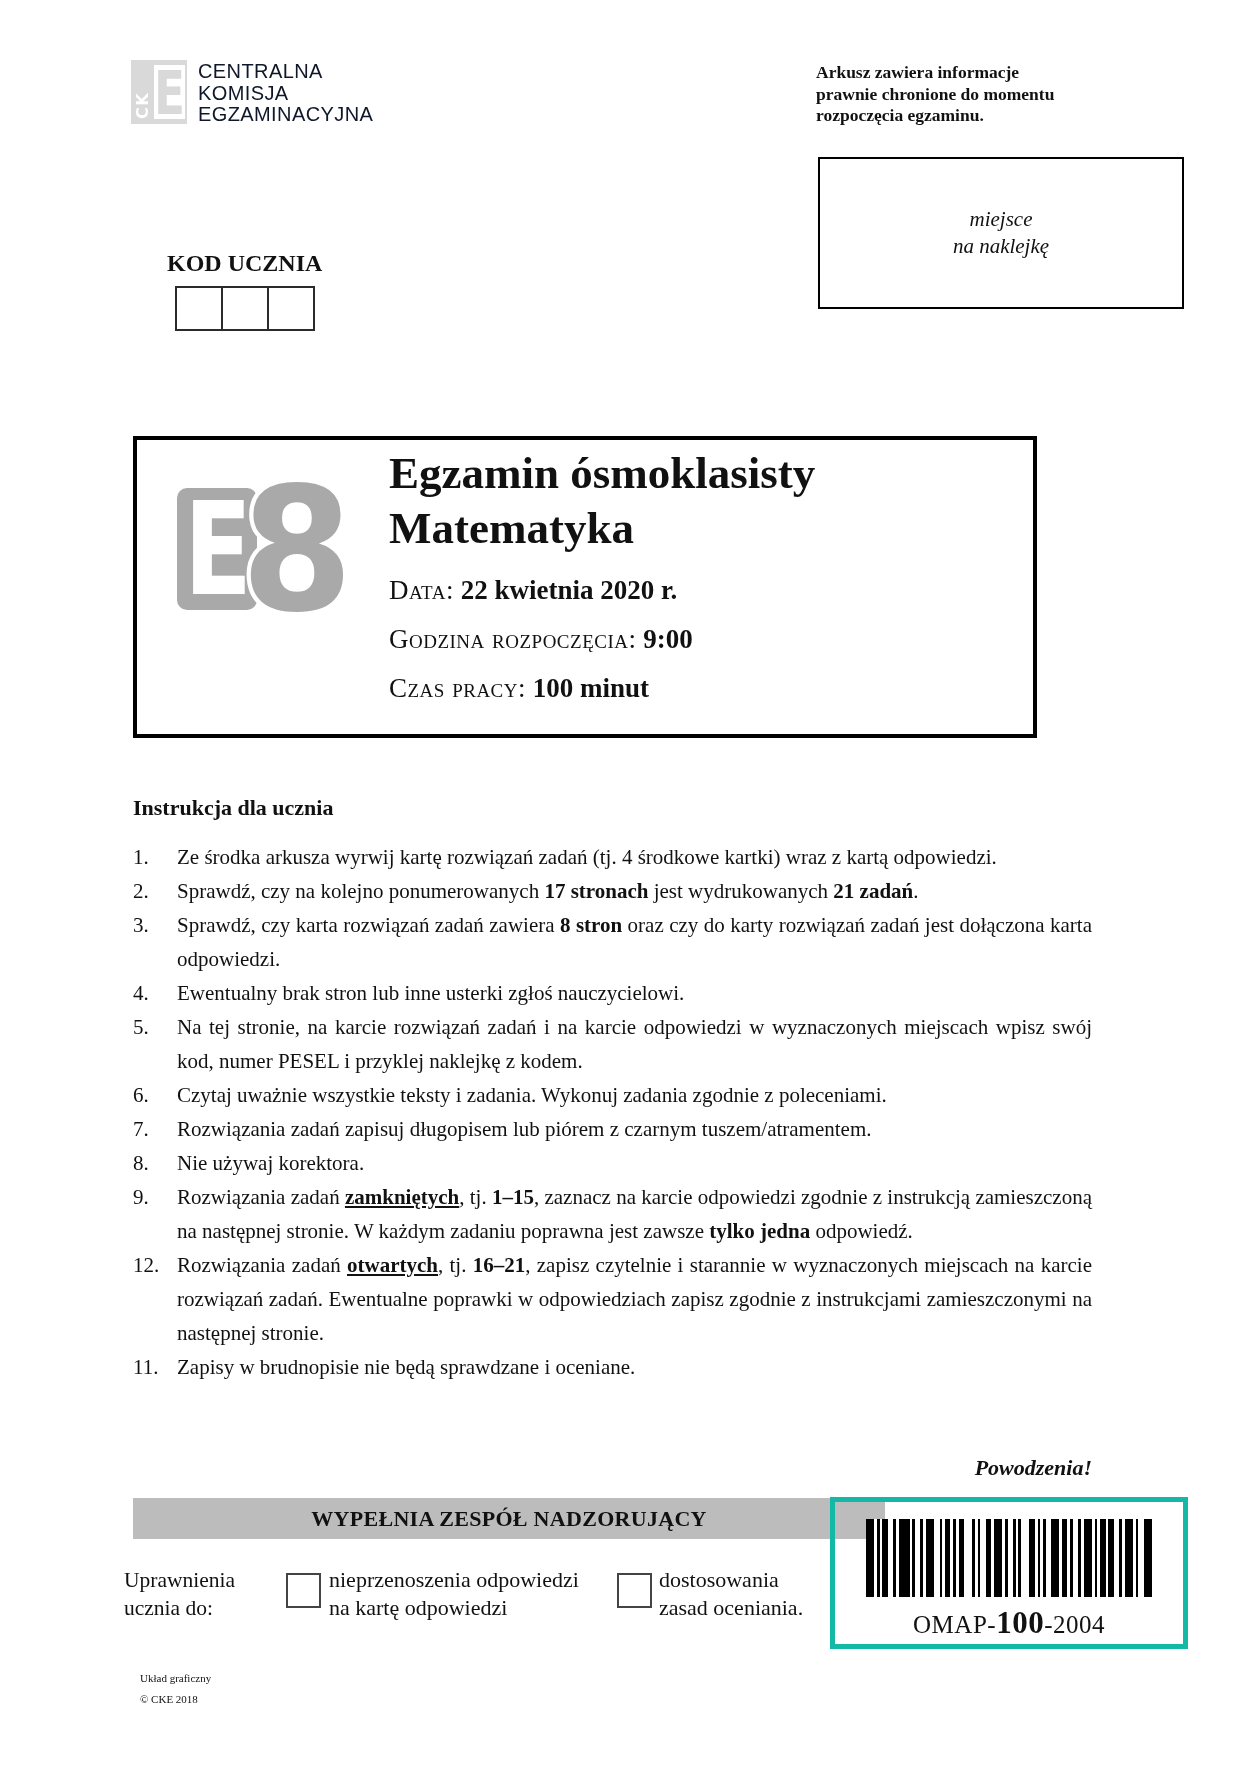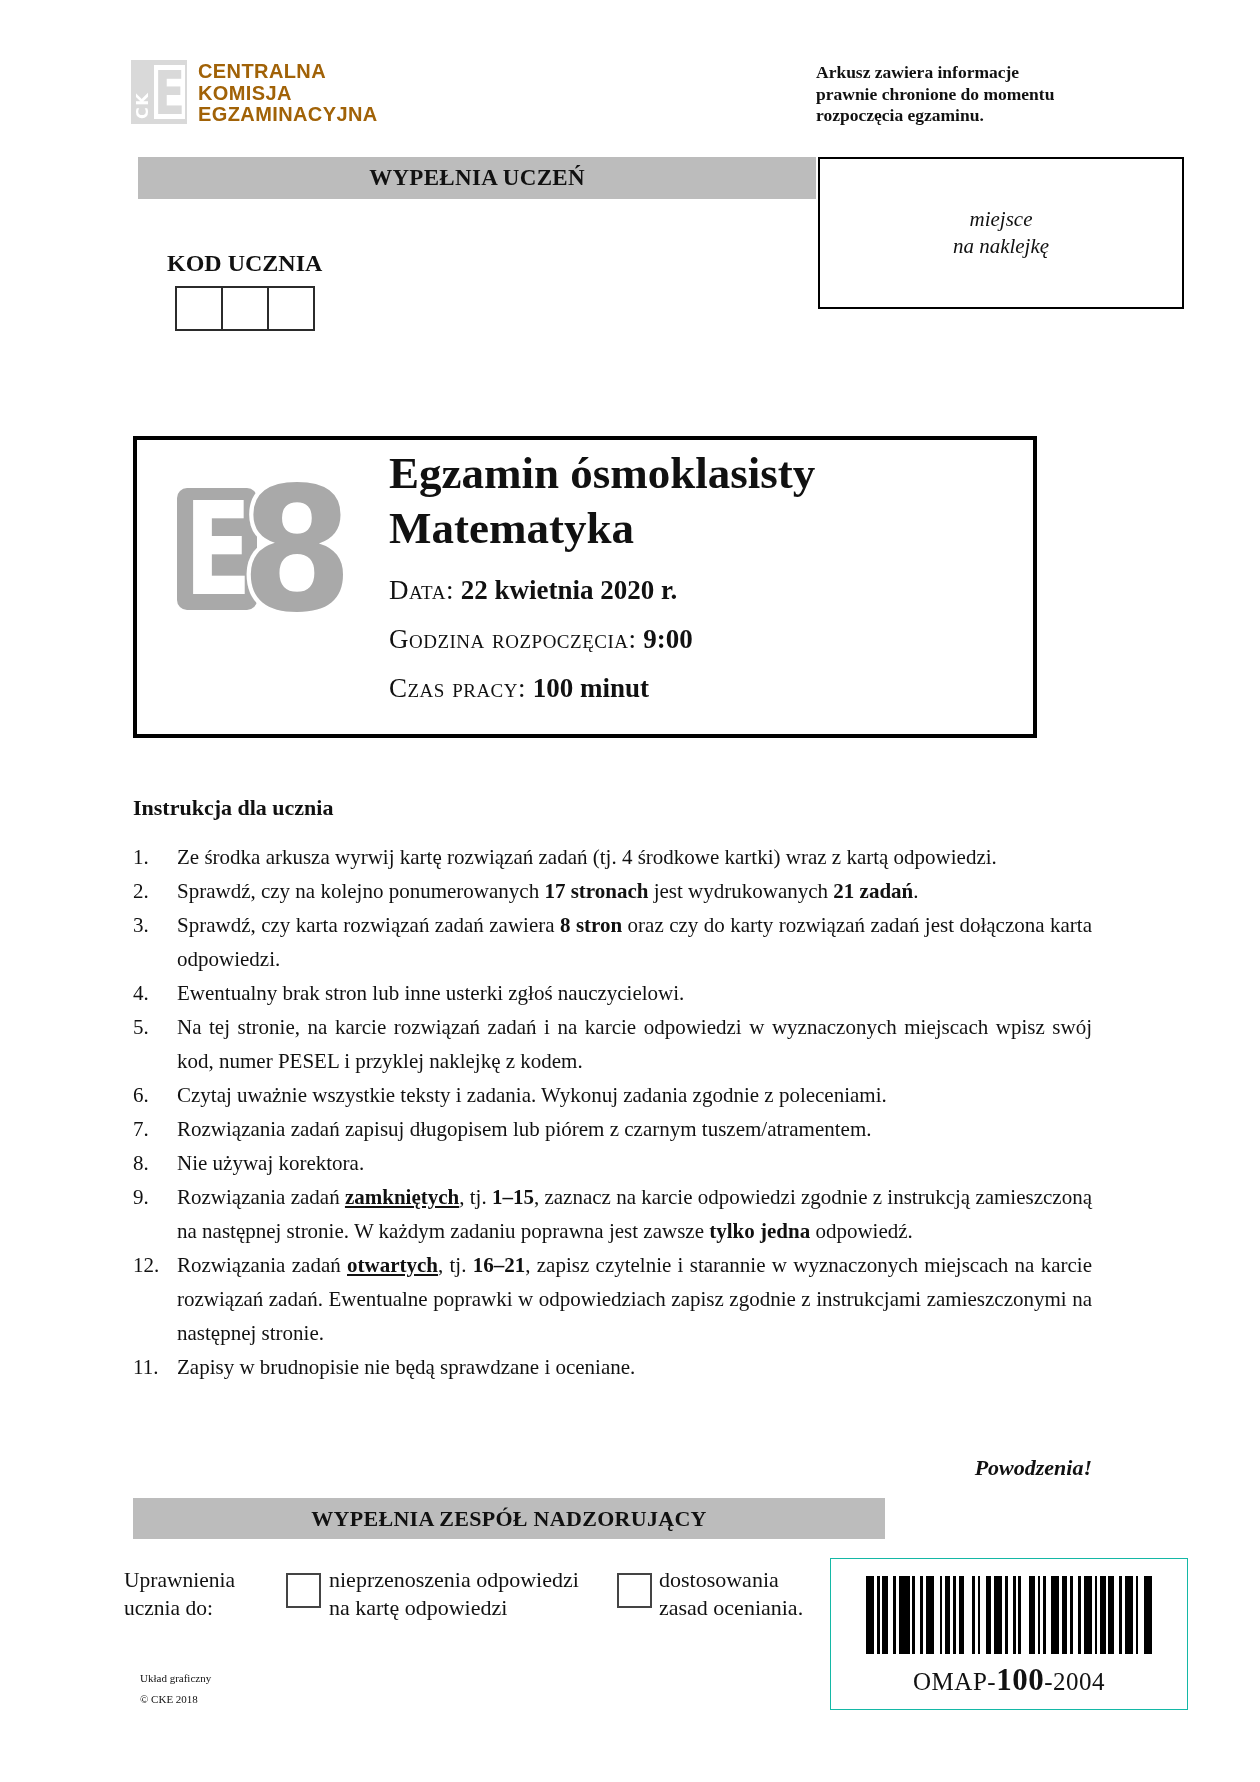--- a/index.html
+++ b/index.html
@@ -2,22 +2,22 @@
 <html lang="pl" style="--bar-gray: #bcbcbc;"><head>
 <meta charset="utf-8">
 <style>
   html,body{margin:0;padding:0;background:#ffffff;}
   .page{
     position:relative;width:1260px;height:1782px;background:#fff;
     font-family:"Liberation Serif","DejaVu Serif",serif;color:#111;overflow:hidden;
   }
   
   .cke-block{position:absolute;left:131px;top:60px;display:flex;gap:11px;align-items:flex-start;}
-  .org-name{font-family:"Liberation Sans","DejaVu Sans",sans-serif;font-weight:bold;
-    font-size:20px;line-height:21.5px;letter-spacing:.4px;color:#a16207;padding-top:1px;}
+  .org-name{font-family:"Liberation Sans","DejaVu Sans",sans-serif;font-weight:normal;
+    font-size:20px;line-height:21.5px;letter-spacing:.4px;color:#0f172a;padding-top:1px;}
   .legal{position:absolute;left:816px;top:62px;font-size:17.5px;line-height:21.5px;font-weight:bold;}
   
   .bar{position:absolute;background:var(--bar-gray,#bcbcbc);display:flex;align-items:center;justify-content:center;
     font-weight:bold;font-size:23px;letter-spacing:.3px;}
   .bar-student{left:138px;top:157px;width:678px;height:42px;}
   .bar-supervisor{left:133px;top:1498px;width:752px;height:41px;font-size:22px;}
   
   .sticker{position:absolute;left:818px;top:157px;width:362px;height:148px;border:2px solid #000;
     display:flex;flex-direction:column;align-items:center;justify-content:center;
     font-style:italic;font-size:21px;line-height:27px;}
@@ -48,21 +48,21 @@
     font-weight:bold;font-style:italic;font-size:22px;}
   
   .rights{position:absolute;left:124px;top:1566px;font-size:21.5px;line-height:28px;}
   .checkbox{position:absolute;width:35px;height:35px;border:2.5px solid #444;box-sizing:border-box;background:#fff;}
   .cb1{left:286px;top:1573px;}
   .cb2{left:617px;top:1573px;}
   .opt{position:absolute;font-size:22px;line-height:28px;}
   .opt1{left:329px;top:1566px;}
   .opt2{left:659px;top:1566px;}
   
-  .barcode-box{position:absolute;left:830px;top:1558px;width:358px;height:152px;border:1px solid #14b8a6;
+  .barcode-box{position:absolute;left:830px;top:1497px;width:358px;height:152px;border:5px solid #14b8a6;
     box-sizing:border-box;display:flex;flex-direction:column;align-items:center;}
   .bars{display:flex;width:286px;height:78px;margin-top:17px;}
   .bars div{height:100%;}
   .code-line{margin-top:8px;font-size:25px;letter-spacing:.5px;display:flex;align-items:baseline;}
   .code-num{font-weight:bold;font-size:31px;}
   
   .footer{position:absolute;left:140px;top:1668px;font-size:11px;line-height:21px;}
 </style>
 </head>
 <body>
@@ -82,23 +82,20 @@
       <div>EGZAMINACYJNA</div>
     </div>
   </div>
 
   <div class="legal">
     <div>Arkusz zawiera informacje</div>
     <div>prawnie chronione do momentu</div>
     <div>rozpoczęcia egzaminu.</div>
   </div>
 
-  <div class="bar bar-student">
-    <span>WYPEŁNIA UCZEŃ</span>
-  </div>
 
   <div class="sticker">
     <div>miejsce</div>
     <div>na naklejkę</div>
   </div>
 
   <div class="field-group" style="left:167px;top:250px;">
     <div class="field-label">KOD UCZNIA</div>
     <div class="cells kod">
         <div class="cell"></div>

